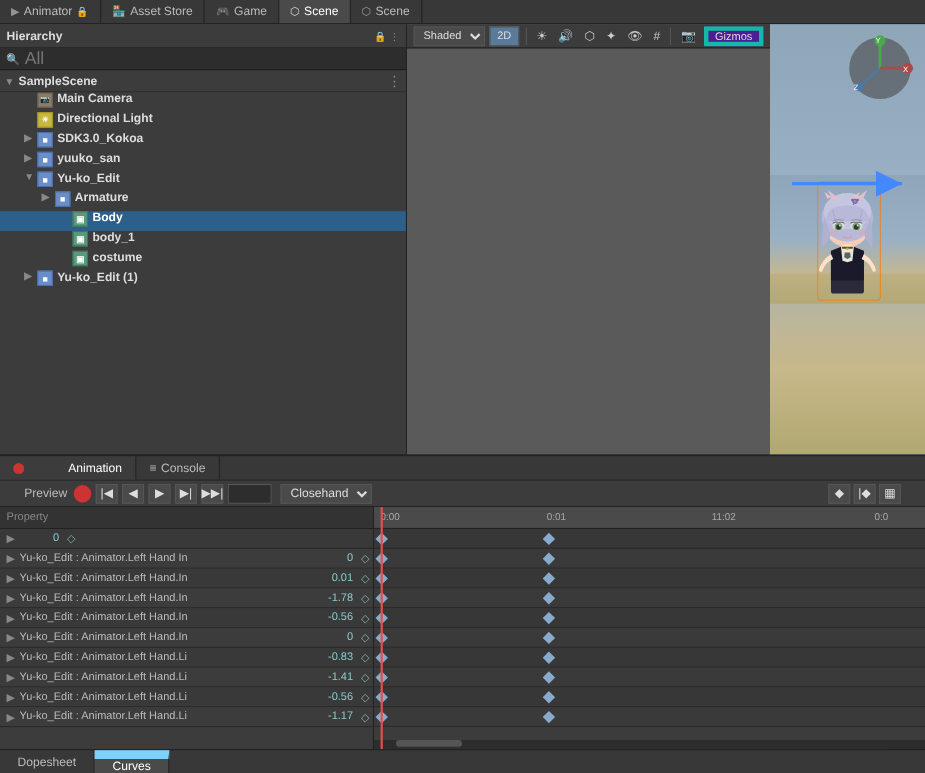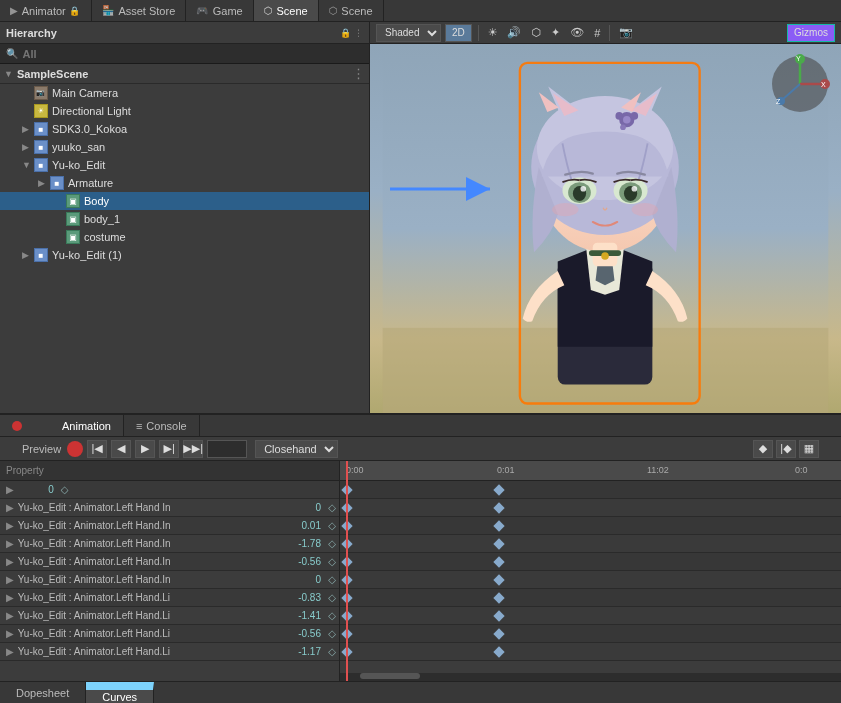--- a/index.html
+++ b/index.html
@@ -99,28 +99,28 @@
       flex: 1;
       overflow-y: auto;
       background: #3c3c3c;
     }
     .hierarchy-content::-webkit-scrollbar { width: 8px; }
     .hierarchy-content::-webkit-scrollbar-track { background: #333; }
     .hierarchy-content::-webkit-scrollbar-thumb { background: #555; }
 
     .h-item {
       display: flex;
-      align-items: center;
       height: 18px;
       padding-left: 4px;
       cursor: pointer;
       color: #ddd;
       font-size: 11px;
       gap: 2px;
       white-space: nowrap;
+      font-weight: bold;
     }
     .h-item.selected { background: #2c5f8a; color: #fff; }
     .h-item .indent { display: inline-block; }
     .h-item .arrow { color: #888; font-size: 9px; width: 10px; display: inline-block; }
     .h-item .cube-icon { 
       width: 14px; height: 14px;
       background: #6a8fc8;
       border: 1px solid #4a6fa8;
       display: inline-flex;
       align-items: center;
@@ -182,21 +182,21 @@
       margin-right: 4px;
       color: #888;
       font-size: 13px;
       cursor: pointer;
     }
 
     
     .right-panel {
       flex: 1;
       display: flex;
-      flex-direction: column;
+      flex-direction: row;
       background: #5a5a5a;
       position: relative;
     }
 
     .scene-toolbar {
       display: flex;
       align-items: center;
       background: #3c3c3c;
       border-bottom: 1px solid #222;
       height: 22px;
@@ -227,22 +227,22 @@
       color: #ccc; 
       font-size: 11px; 
       padding: 0 3px; 
       cursor: pointer;
       height: 18px;
       display: flex;
       align-items: center;
     }
     .gizmos-btn {
       margin-left: auto;
-      background: #8b5cf6;
-      border: 1px solid #14b8a6;
+      background: #4c1d95;
+      border: 4px solid #14b8a6;
       color: #ddd;
       font-size: 10px;
       height: 18px;
       padding: 0 6px;
       cursor: pointer;
     }
 
     .scene-view {
       flex: 1;
       position: relative;
@@ -514,21 +514,21 @@
 
 <div class="main-row">
 
   <div class="left-panel">
     <div class="panel-header">
       <span style="font-weight:bold;color:#ddd;font-size:11px;">Hierarchy</span>
       <span class="panel-lock">🔒 ⋮</span>
     </div>
     <div class="hierarchy-search">
       <span class="search-icon">🔍</span>
-      <input type="text" style="background: transparent; border: none; outline: none; color: rgb(187, 187, 187); font-size: 11px; width: 100%; font-weight: bold;" placeholder="All">
+      <input type="text" style="background: transparent; border: none; outline: none; color: rgb(187, 187, 187); font-size: 16px; width: 100%;" placeholder="All">
     </div>
 
     <div class="scene-root">
       <span style="color:#888;font-size:9px;margin-right:2px;">▼</span>
       <span style="font-weight:bold;">SampleScene</span>
       <span class="three-dots">⋮</span>
     </div>
 
     <div class="hierarchy-content">
 

